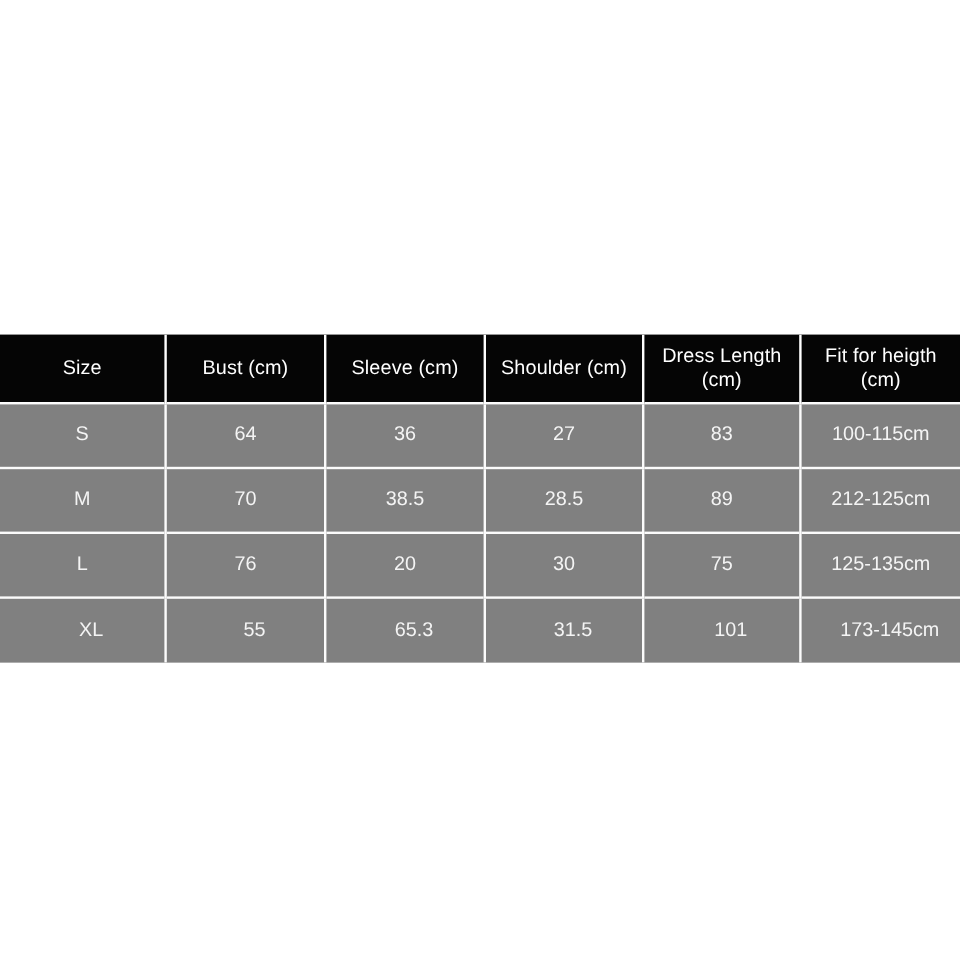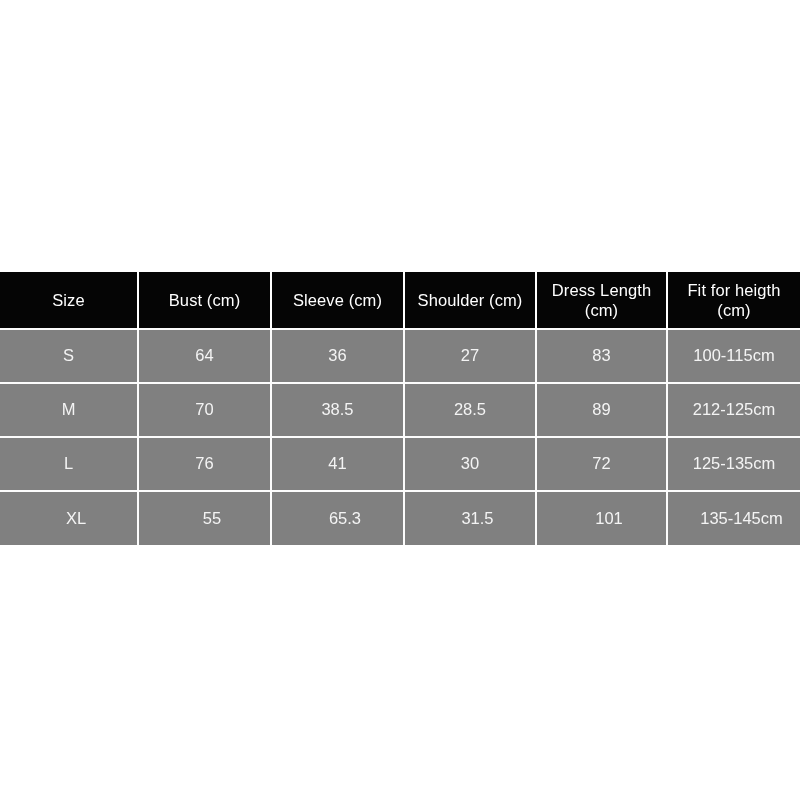--- a/index.html
+++ b/index.html
@@ -12,21 +12,21 @@
     height: 800px;
     background: #ffffff;
     font-family: "Liberation Sans", sans-serif;
     overflow: hidden;
     position: relative;
   }
 
   #size-chart-wrap {
     position: absolute;
     left: 0;
-    top: 272px;
+    top: 279px;
     width: 800px;
   }
 
   table.size-chart {
     width: 800px;
     border-collapse: collapse;
     table-layout: fixed;
     background: #808080;
   }
 
@@ -130,28 +130,28 @@
         <td>M</td>
         <td>70</td>
         <td>38.5</td>
         <td>28.5</td>
         <td>89</td>
         <td>212-125cm</td>
       </tr>
       <tr>
         <td>L</td>
         <td>76</td>
-        <td>41</td>
+        <td>20</td>
         <td>30</td>
-        <td>72</td>
+        <td>75</td>
         <td>125-135cm</td>
       </tr>
       <tr>
         <td>XL</td>
         <td>55</td>
         <td>65.3</td>
         <td>31.5</td>
         <td>101</td>
-        <td>135-145cm</td>
+        <td>173-145cm</td>
       </tr>
     </tbody>
   </table>
 </div>
 
 </body></html>

